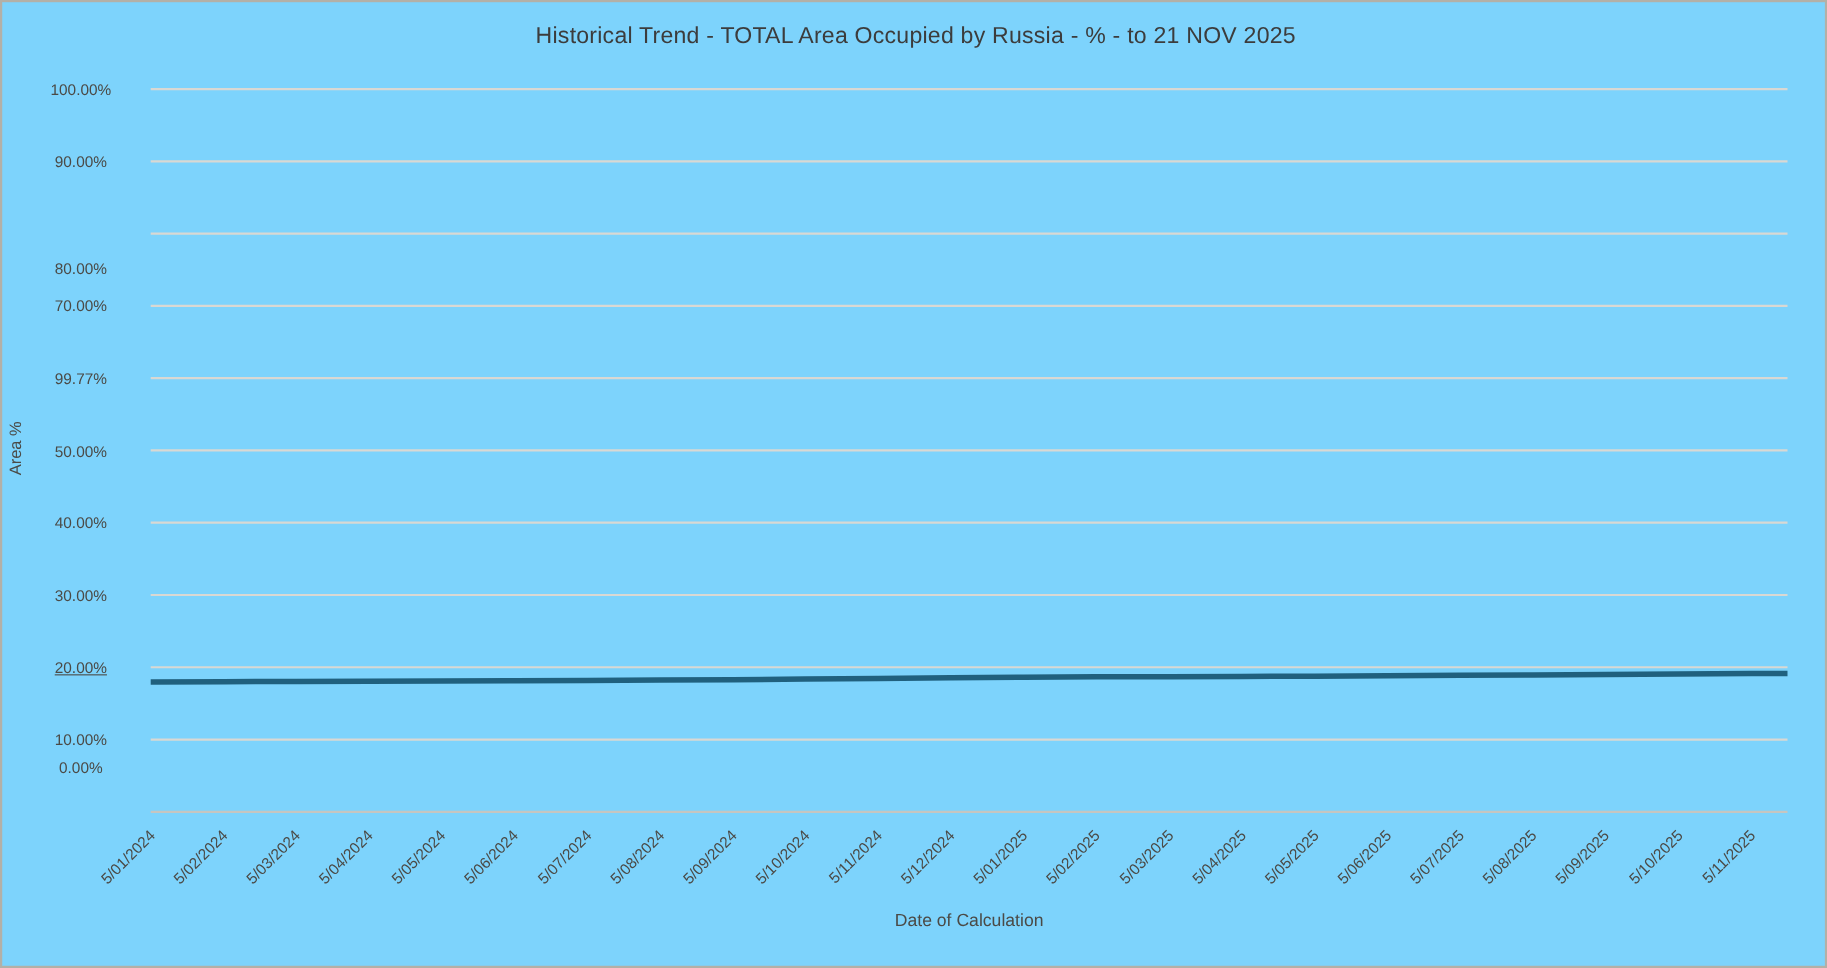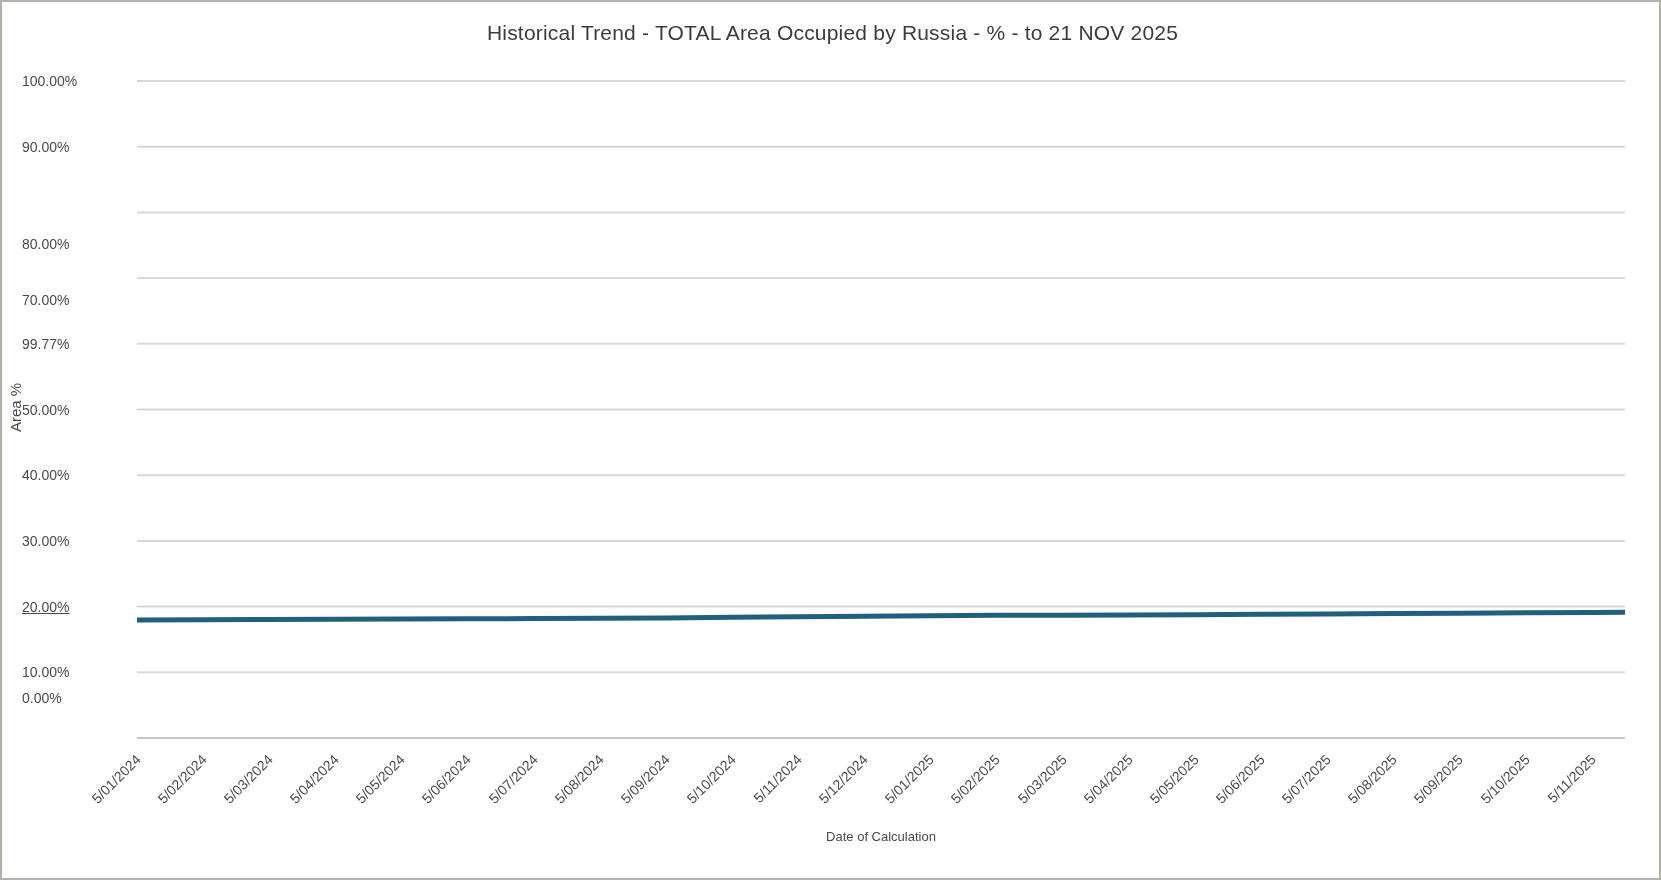--- a/index.html
+++ b/index.html
@@ -1,43 +1,43 @@
 <!DOCTYPE html>
 <html><head>
 <meta charset="utf-8">
 <style>
   html,body{margin:0;padding:0;background:#e9e6dd;}
   .frame{
     position:relative;
     width:1661px;height:880px;
     box-sizing:border-box;
-    background:#ffffff;
+    background:#7dd3fc;
     border:2px solid #b3b0a7;
     overflow:hidden;
     font-family:"Liberation Sans", sans-serif;
   }
   .chart-title{
     position:absolute;top:19px;left:0;width:1661px;
     text-align:center;
     font-size:21px;color:#3c3c3c;letter-spacing:0.2px;
   }
   .y-axis-title{
     position:absolute;left:-37px;top:397px;width:100px;
     text-align:center;
     transform:rotate(-90deg);
     font-size:15px;color:#4b4a46;
   }
   .x-axis-title{
     position:absolute;left:135px;top:827px;width:1488px;
     text-align:center;
-    font-size:13px;color:#4b4a46;
+    font-size:16px;color:#4b4a46;
   }
   .ytick{
     position:absolute;left:20px;width:103px;
-    text-align:left;
+    text-align:center;
     font-size:14px;line-height:16px;color:#4b4a46;
     white-space:nowrap;
   }
   .xtick{
     position:absolute;top:750px;
     font-size:14px;line-height:15px;color:#4b4a46;
     white-space:nowrap;
     transform:rotate(-45deg);
     transform-origin:100% 0;
   }
@@ -65,21 +65,21 @@
   <div class="y-axis-title">Area %</div>
   <div class="x-axis-title">Date of Calculation</div>
   <div id="yticks">
       <div class="ytick" style="top: 688px;">0.00%</div>
       <div class="ytick" style="top: 662.3px;">10.00%</div>
       <div class="ytick" style="top: 596.6px; text-decoration: underline;">20.00%</div>
       <div class="ytick" style="top: 530.9px;">30.00%</div>
       <div class="ytick" style="top: 465.2px;">40.00%</div>
       <div class="ytick" style="top: 399.5px;">50.00%</div>
       <div class="ytick" style="top: 333.8px;">99.77%</div>
-      <div class="ytick" style="top: 268.1px; margin-top: 22px;">70.00%</div>
+      <div class="ytick" style="top: 268.1px;">70.00%</div>
       <div class="ytick" style="top: 202.4px; margin-top: 32px;">80.00%</div>
       <div class="ytick" style="top: 136.7px;">90.00%</div>
       <div class="ytick" style="top: 71px;">100.00%</div>
     </div>
   <div id="xticks">
       <div class="xtick" style="right: 1526px;">5/01/2024</div>
       <div class="xtick" style="right: 1459.87px;">5/02/2024</div>
       <div class="xtick" style="right: 1393.73px;">5/03/2024</div>
       <div class="xtick" style="right: 1327.6px;">5/04/2024</div>
       <div class="xtick" style="right: 1261.47px;">5/05/2024</div>

